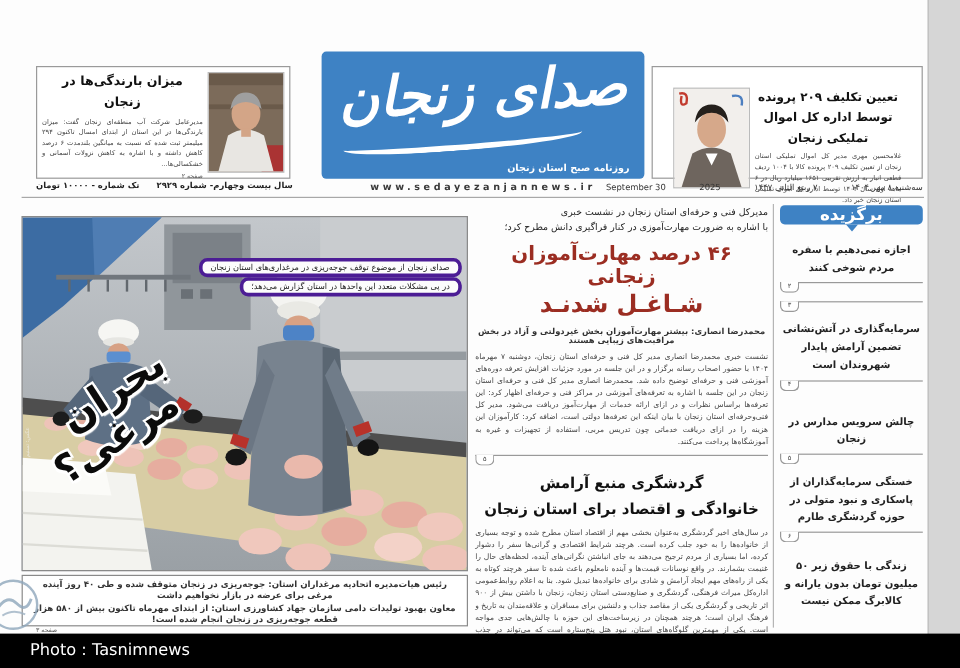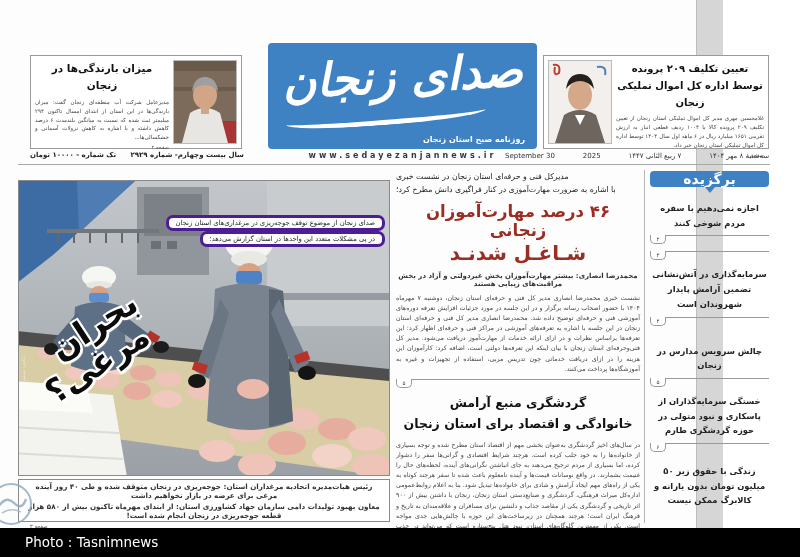--- a/index.html
+++ b/index.html
@@ -1,18 +1,18 @@
 <!DOCTYPE html>
 <html lang="fa"><head>
 <meta charset="utf-8">
 <style>
   * { margin:0; padding:0; box-sizing:border-box; }
   html,body { width:800px; height:557px; background:#fff; overflow:hidden;
     font-family:"DejaVu Sans", sans-serif; }
-  .page { position:relative; width:723px; height:557px; background:#fdfdfd; direction:rtl; }
+  .page { position:relative; width:800px; height:557px; background:#fdfdfd; direction:rtl; }
   .scan-edge { position:absolute; right:0; top:0; width:27px; height:529px;
     background:#d6d6d6; border-left:1px solid #bdbdbd; }
 
   
   .tl-box { position:absolute; left:30px; top:55px; width:212px; height:94px;
     border:1px solid #9a9a9a; background:#fff; padding:4px; display:flex; gap:4px; direction:rtl; }
   .tl-text { flex:1; display:flex; flex-direction:column; }
   .tl-headline { font-size:10.5px; font-weight:bold; color:#111; text-align:center; line-height:1.65; }
   .tl-body { font-size:5.6px; color:#444; text-align:justify; line-height:1.6; margin-top:3px; }
   .pageref { font-size:5.2px; color:#555; margin-top:2px; }
@@ -30,21 +30,21 @@
     font-size:46px; font-weight:bold; font-style:italic; color:#fff; transform:rotate(-3deg); }
   .masthead-swoosh { position:absolute; left:18px; top:66px; width:200px; height:16px;
     border-bottom:5px solid #fff; border-radius:0 0 60% 45%; transform:rotate(-4deg); }
   .masthead-sub { position:absolute; bottom:5px; right:12px; font-size:8px; color:#fff;
     font-weight:bold; direction:rtl; }
   .masthead-site { position:absolute; left:268px; top:151px; width:269px; text-align:center;
     font-size:8px; letter-spacing:3px; color:#3a3a3a; font-weight:bold; direction:ltr; }
 
   
   .tr-box { position:absolute; left:543px; top:55px; width:226px; height:94px;
-    border:1px solid #9a9a9a; background:#fff; padding:4px; display:flex; gap:4px; direction:rtl; }
+    border:1px solid #9a9a9a; background:#fff; padding:17px; display:flex; gap:4px; direction:rtl; }
   .tr-text { flex:1; display:flex; flex-direction:column; }
   .tr-headline { font-size:10px; font-weight:bold; color:#111; text-align:center; line-height:1.7; }
   .tr-body { font-size:5.6px; color:#444; text-align:justify; line-height:1.6; margin-top:3px; }
 
   
   .date-line { position:absolute; left:505px; top:152px; width:264px; display:flex;
     direction:rtl; justify-content:space-between; font-size:7px; color:#333; }
 
   .h-rule { position:absolute; left:18px; top:164px; width:752px; height:0; border-top:1px solid #a8a8a8; }
 
@@ -60,21 +60,21 @@
   .sb-text { font-size:8.4px; font-weight:bold; color:#222; text-align:center; line-height:1.75; }
   .divider { position:relative; border-top:1px solid #999; margin-top:5px; height:11px; }
   .tab-num { position:absolute; left:0; top:-1px; width:16px; height:9px; background:#fff;
     border:1px solid #999; border-top:none; border-radius:0 0 5px 5px;
     font-size:5.5px; color:#444; text-align:center; line-height:9px; direction:ltr; }
   .sb-item:nth-child(4) { margin-top:16px; }
   .sb-item:nth-child(6) { margin-top:10px; }
 
   
   .main-col { position:absolute; left:396px; top:170px; width:244px; direction:rtl; }
-  .kicker { font-size:7.8px; color:#222; text-align:left; line-height:1.7; }
+  .kicker { font-size:7.8px; color:#222; text-align:right; line-height:1.7; }
   .main-hl1 { font-size:16.5px; font-weight:bold; text-align:center; margin-top:5px; }
   .main-hl2 { font-size:20px; font-weight:bold; text-align:center; letter-spacing:2px; margin-top:1px; }
   .subhead { font-size:7px; font-weight:bold; color:#333; text-align:center; margin-top:7px; }
   .main-body { font-size:6.3px; color:#454545; text-align:justify; line-height:1.62; margin-top:5px; }
   .t-hl { font-size:12.5px; font-weight:bold; color:#111; text-align:center; line-height:1.7; margin-top:8px; }
   .t-body { font-size:6.3px; color:#454545; text-align:justify; line-height:1.62; margin-top:5px; }
 
   
   .photo { position:absolute; left:18px; top:180px; width:372px; height:296px;
     border:1px solid #8a8a8a; background:#b7bbbf; overflow:hidden; }

